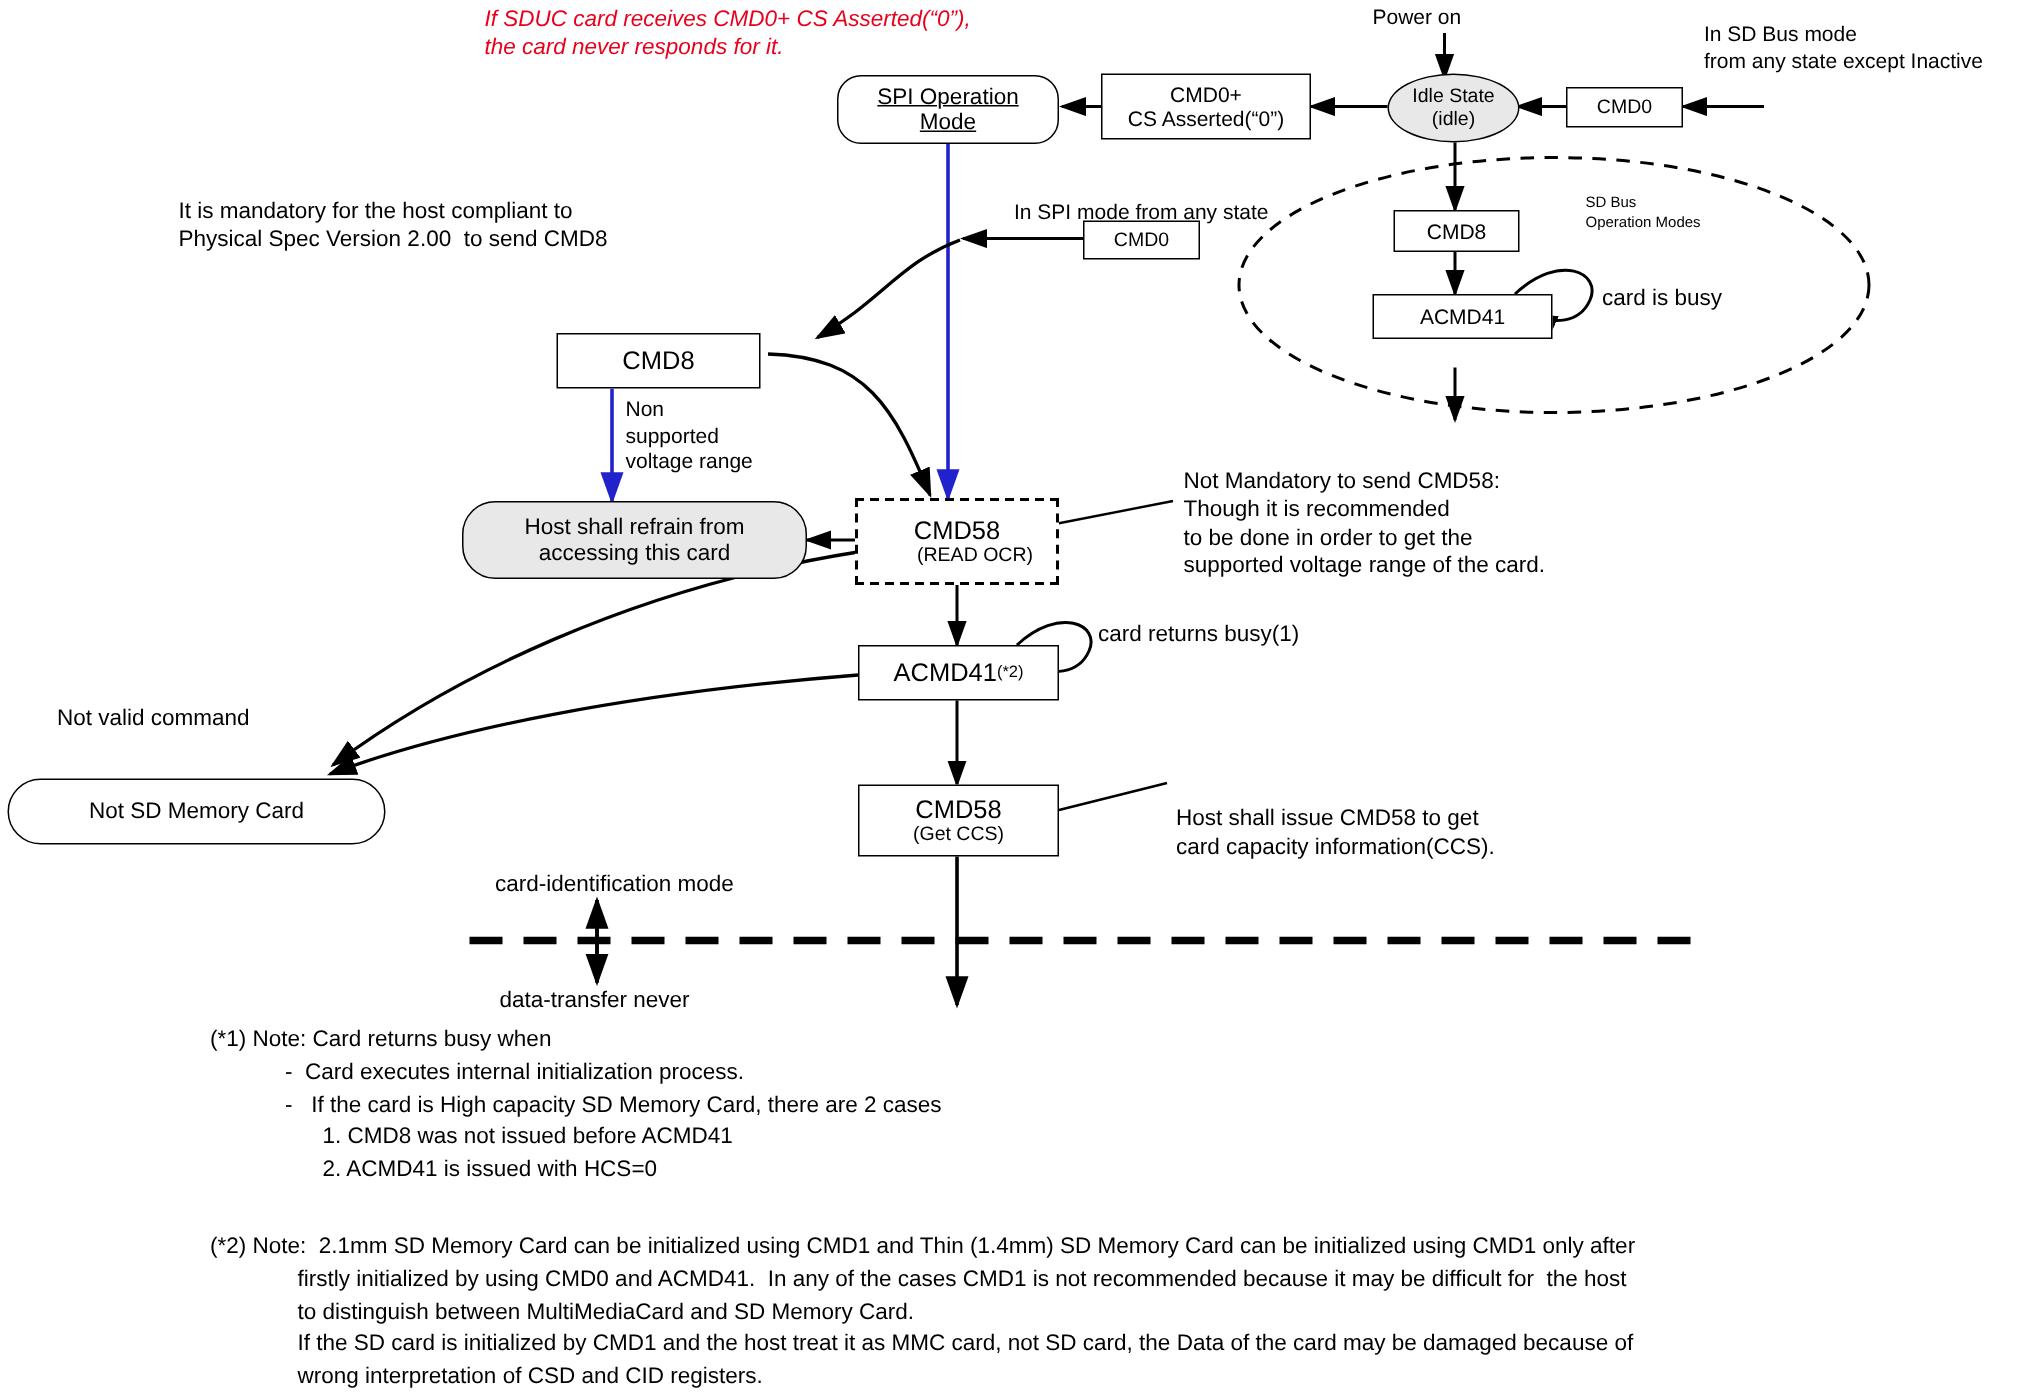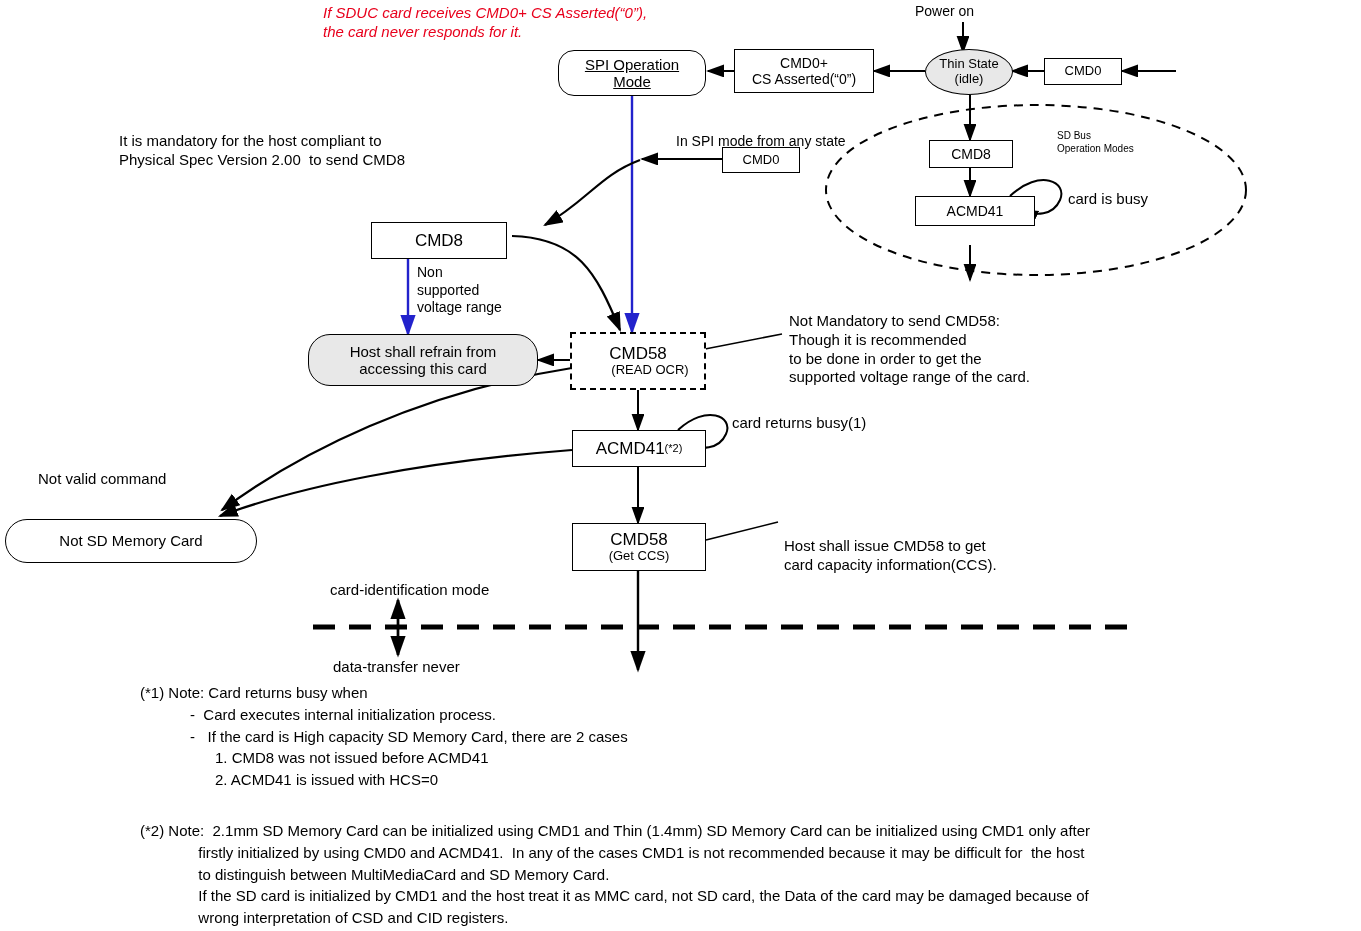--- a/index.html
+++ b/index.html
@@ -133,21 +133,21 @@
     <span>SPI Operation</span>
     <span class="sub">Mode</span>
   </div>
 
   <div class="node rect" style="left:734px; top:49px; width:140px; height:44px; font-size:14px;">
     <span>CMD0+</span>
     <span class="sub">CS Asserted(“0”)</span>
   </div>
 
   <div class="node ellipse shaded" style="left:925px; top:49px; width:88px; height:46px; font-size:13px;">
-    <span>Thin State</span>
+    <span>Idle State</span>
     <span class="sub">(idle)</span>
   </div>
 
   <div class="node rect" style="left:1044px; top:58px; width:78px; height:27px; font-size:13px;">
     <span>CMD0</span>
   </div>
 
   <div class="node rect" style="left:722px; top:147px; width:78px; height:26px; font-size:13px;">
     <span>CMD0</span>
   </div>
@@ -186,20 +186,22 @@
 
   <div class="node pill" style="left:5px; top:519px; width:252px; height:44px; font-size:15px;">
     <span>Not SD Memory Card</span>
   </div>
 
   <div class="label red" style="left:323px; top:4px; font-size:15px;font-style:italic;">If SDUC card receives CMD0+ CS Asserted(“0”),
 the card never responds for it.</div>
 
   <div class="label" style="left:915px; top:3px; font-size:14px;">Power on</div>
 
+  <div class="label" style="left:1136px; top:14px; font-size:14px;">In SD Bus mode
+from any state except Inactive</div>
 
   <div class="label" style="left:1057px; top:130px; font-size:10px;">SD Bus
 Operation Modes</div>
 
   <div class="label" style="left:1068px; top:190px; font-size:15px;">card is busy</div>
 
   <div class="label" style="left:676px; top:133px; font-size:14px;">In SPI mode from any state</div>
 
   <div class="label" style="left:119px; top:132px; font-size:15px;">It is mandatory for the host compliant to
 Physical Spec Version 2.00  to send CMD8</div>

